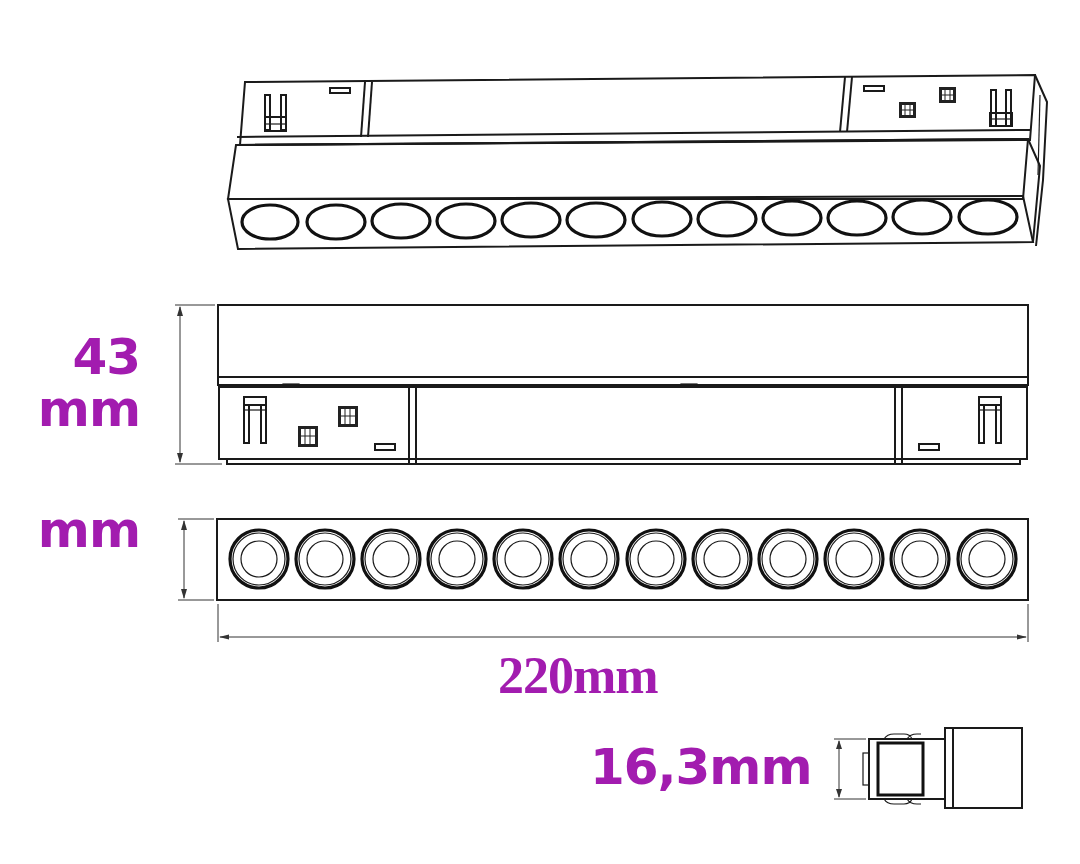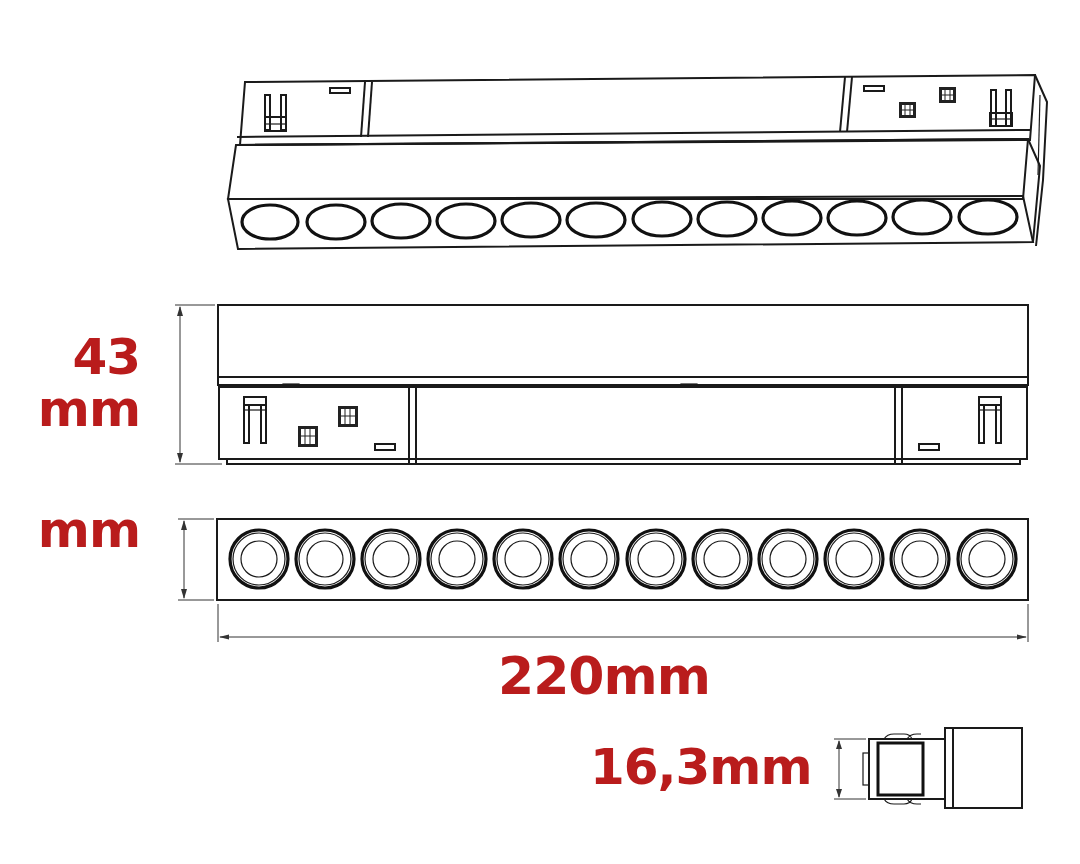--- a/index.html
+++ b/index.html
@@ -1,30 +1,30 @@
 <!DOCTYPE html>
 <html><head>
 <meta charset="utf-8">
 <style>
   html, body { margin: 0; padding: 0; background: #ffffff; }
   body { width: 1080px; height: 864px; position: relative; overflow: hidden;
          font-family: "DejaVu Sans", "Liberation Sans", sans-serif; }
   #drawing { position: absolute; left: 0; top: 0; width: 1080px; height: 864px; }
   .label {
-    position: absolute; font-weight: bold; color: #b91c1c;
+    position: absolute; font-weight: bold; color: #a21caf;
     font-family: "DejaVu Sans", "Liberation Sans", sans-serif;
     letter-spacing: -1px; line-height: 1; white-space: nowrap;
   }
   .label.stack { text-align: right; }
   .label.stack span { display: block; }
   #lbl-height { left: 30px; top: 332px; width: 110px; font-size: 50px; }
   #lbl-height span + span { margin-top: 2px; }
   #lbl-depth { left: 30px; top: 505px; width: 110px; font-size: 50px; }
   #lbl-depth span + span { margin-top: 2px; }
-  #lbl-length { left: 498px; top: 650px; font-size: 52px; }
+  #lbl-length { left: 498px; top: 650px; font-size: 52px; font-family: Liberation Serif, serif; }
   #lbl-width { left: 590px; top: 742px; font-size: 50px; }
   svg .stroke { fill: none; stroke: #1a1a1a; stroke-width: 2; }
   svg .thin { fill: none; stroke: #1a1a1a; stroke-width: 1.2; }
   svg .thick { fill: none; stroke: #111111; stroke-width: 3.2; }
   svg .dim { fill: none; stroke: #333333; stroke-width: 1; }
   svg .arrow { fill: #333333; }
   svg .dark { fill: #222222; }
 </style>
 </head>
 <body>

